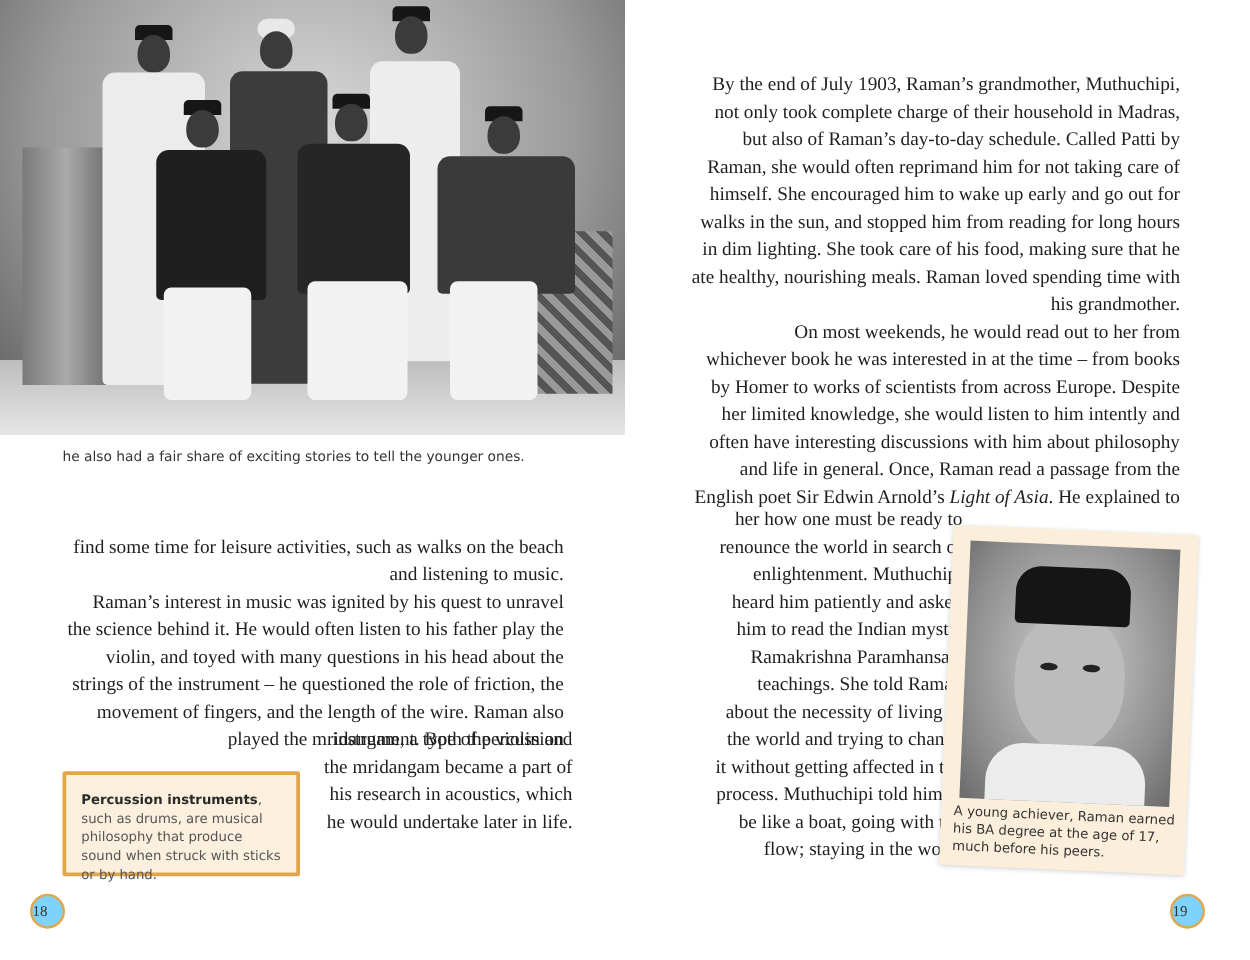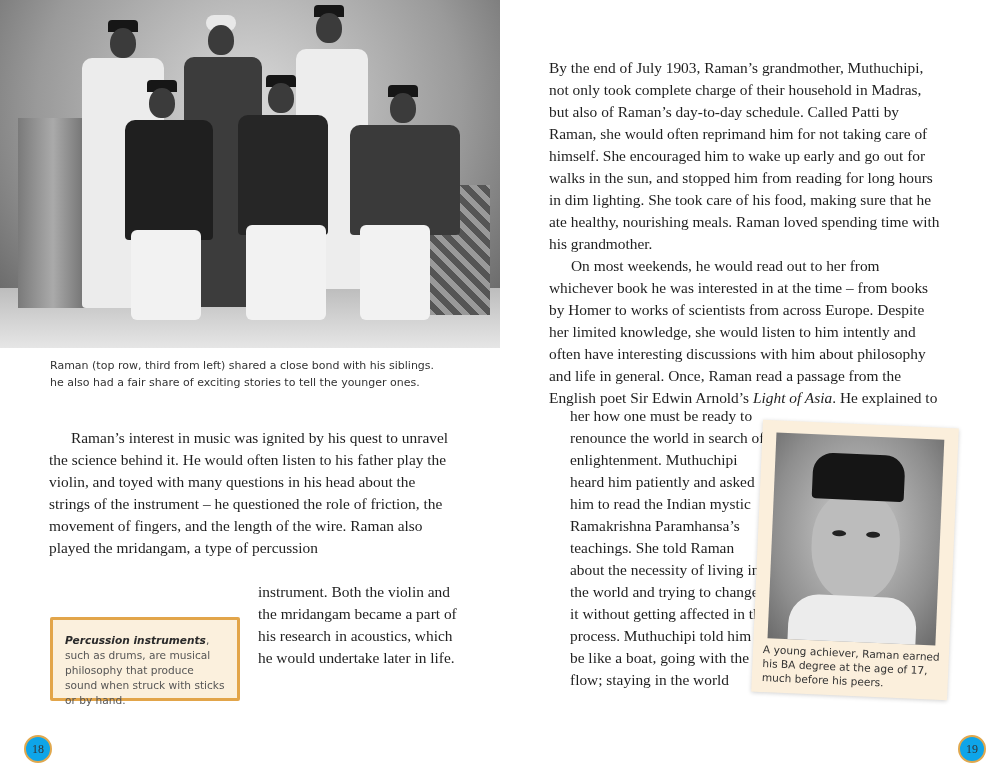--- a/index.html
+++ b/index.html
@@ -21,36 +21,36 @@
     .fig .head { position:absolute; width:26px; height:30px; border-radius:50% 50% 45% 45%; background:#3b3b3b; }
     .fig .cap { position:absolute; width:30px; height:12px; background:#161616; border-radius:4px 4px 0 0; }
     .fig .body { position:absolute; border-radius:10px 10px 4px 4px; }
     .fig .legs { position:absolute; background:#f2f2f2; border-radius:6px; }
 
     .caption-left {
       position: absolute; left: 50px; top: 357px; width: 420px;
       font-family: "DejaVu Sans", sans-serif; font-size: 11px; line-height: 17px; color: #333;
     }
     .body-text {
-      position: absolute; font-size: 15.4px; line-height: 22px; color: #1e1e1e;
+      position: absolute; font-size: 15.4px; line-height: 22px; color: #1e1e1e; text-align: right;
     }
     .body-text p { margin: 0; }
     .indent { text-indent: 22px; }
     .left-col { left: 49px; top: 427px; width: 402px; }
     .left-col-narrow { left: 258px; top: 581px; width: 200px; }
     .right-col { left: 549px; top: 57px; width: 395px; }
     .right-col-narrow { left: 570px; top: 405px; width: 200px; }
 
     .glossary-box {
       position: absolute; left: 50px; top: 617px; width: 190px; height: 84px;
       background: #fbf0dd; border: 3px solid #e2a54a; border-radius: 2px;
       box-sizing: border-box; padding: 13px 10px 8px 12px;
       font-family: "DejaVu Sans", sans-serif; font-size: 10.6px; line-height: 15px; color: #555;
     }
-    .glossary-box b { color: #2a2a2a; font-style: italic; }
+    .glossary-box b { color: #2a2a2a; }
 
     .polaroid {
       position: absolute; left: 757px; top: 424px; width: 196px; height: 272px;
       background: #fbefdc; transform: rotate(2.5deg);
       box-shadow: 0 1px 4px rgba(0,0,0,0.18);
     }
     .polaroid .portrait {
       position: absolute; left: 14px; top: 12px; width: 168px; height: 206px;
       background: radial-gradient(ellipse at 50% 45%, #d0d0d0 0%, #8e8e8e 70%, #6a6a6a 100%);
       overflow: hidden;
@@ -59,25 +59,25 @@
     .portrait .face { position:absolute; left:40px; top:55px; width:88px; height:110px; background:#bcbcbc; border-radius:45% 45% 48% 48%; }
     .portrait .eye { position:absolute; top:95px; width:14px; height:6px; background:#222; border-radius:50%; }
     .portrait .collar { position:absolute; left:20px; top:160px; width:128px; height:60px; background:#ececec; border-radius:30px 30px 0 0; }
     .polaroid .pcap {
       position: absolute; left: 10px; top: 222px; width: 180px;
       font-family: "DejaVu Sans", sans-serif; font-size: 10.6px; line-height: 14px; color: #333;
     }
 
     .page-num {
       position: absolute; top: 715px; width: 28px; height: 28px; border-radius: 50%;
-      background: #0ea5e9; border: 2px solid #e0a84e; box-sizing: border-box;
-      font-size: 12px; line-height: 24px; text-align: center; color: #333; margin-top: 20px;
+      background: #7dd3fc; border: 2px solid #e0a84e; box-sizing: border-box;
+      font-size: 12px; line-height: 24px; text-align: left; color: #333;
     }
     .pn-left { left: 24px; }
-    .pn-right { left: 958px; }
+    .pn-right { left: 936px; }
   </style>
 </head>
 <body>
 
 <div class="photo-group">
   <div class="floor"></div>
   <div class="pillar"></div>
   <div class="table"></div>
 
   <div class="fig" style="left:60px;top:20px;">
@@ -110,25 +110,25 @@
   </div>
   <div class="fig" style="left:350px;top:85px;">
     <div class="cap" style="left:38px;top:0;"></div>
       <div class="head" style="left:40px;top:8px;"></div>
     <div class="body" style="left:0;top:40px;width:110px;height:110px;background:#3a3a3a;"></div>
     <div class="legs" style="left:10px;top:140px;width:70px;height:95px;"></div>
   </div>
 </div>
 
 <div class="caption-left">
-  <div>Raman (top row, third from left) shared a close bond with his siblings.</div>
   <div>he also had a fair share of exciting stories to tell the younger ones.</div>
 </div>
 
 <div class="body-text left-col">
+  <p>find some time for leisure activities, such as walks on the beach and listening to music.</p>
   <p class="indent">Raman’s interest in music was ignited by his quest to unravel the science behind it. He would often listen to his father play the violin, and toyed with many questions in his head about the strings of the instrument – he questioned the role of friction, the movement of fingers, and the length of the wire. Raman also played the mridangam, a type of percussion</p>
 </div>
 <div class="body-text left-col-narrow">
   <p>instrument. Both the violin and the mridangam became a part of his research in acoustics, which he would undertake later in life.</p>
 </div>
 
 <div class="glossary-box">
   <b>Percussion instruments</b><span>, such as drums, are musical philosophy that produce sound when struck with sticks or by hand.</span>
 </div>
 

